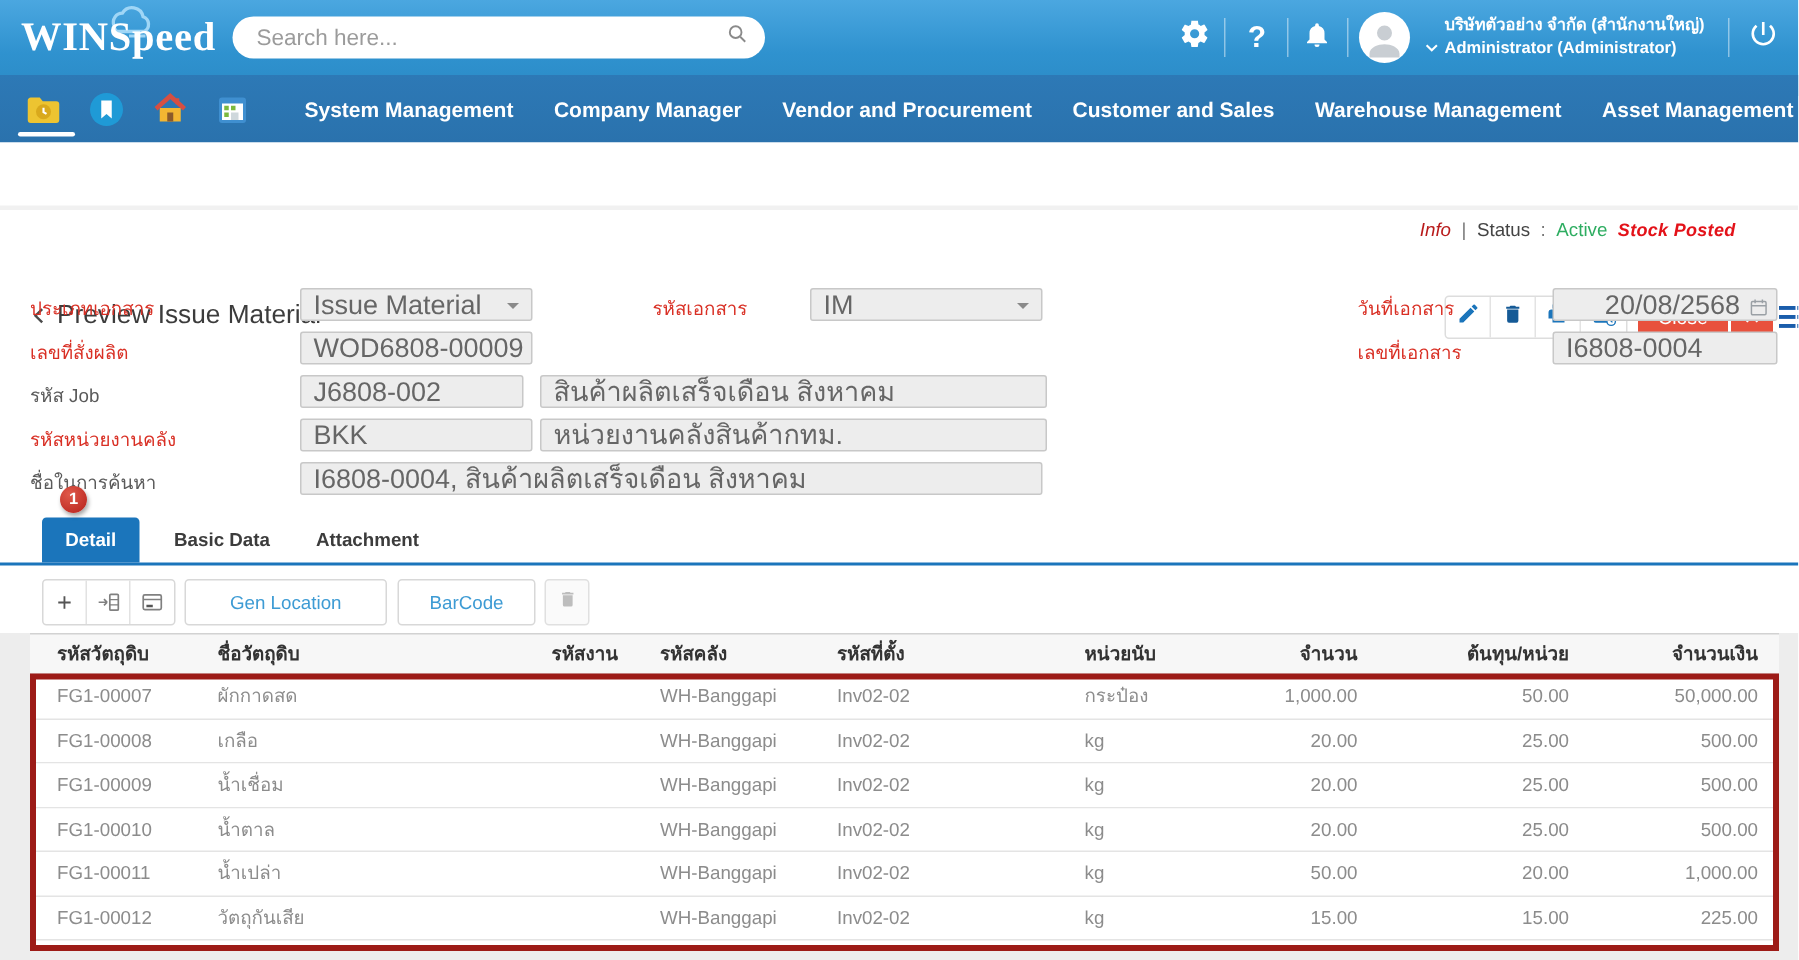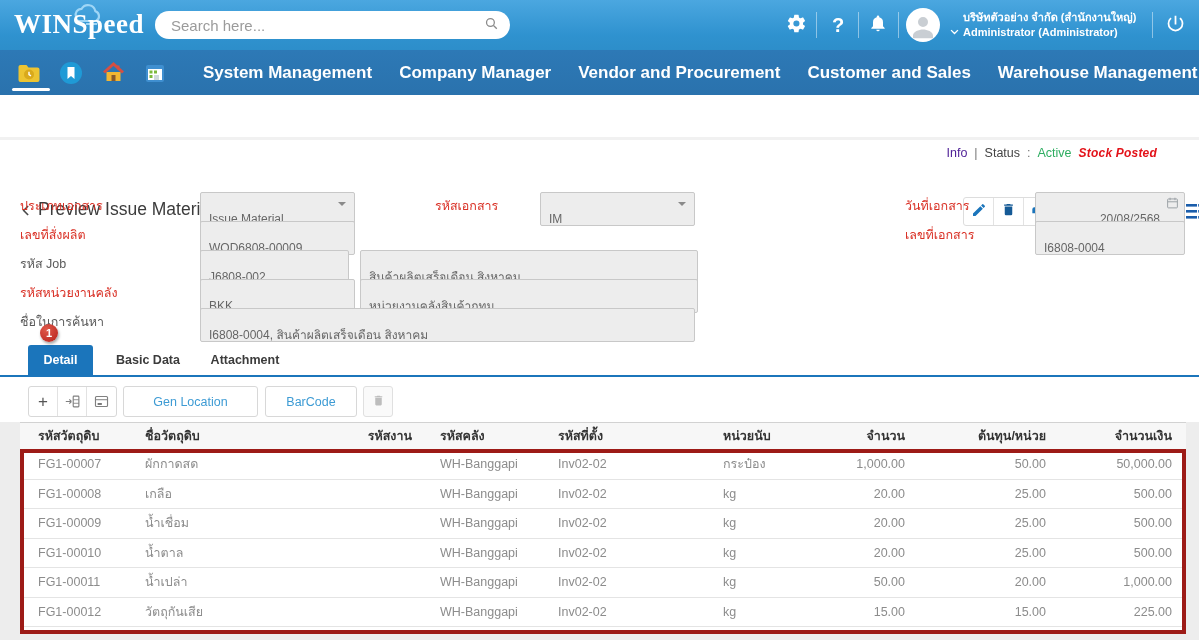--- a/index.html
+++ b/index.html
@@ -27,48 +27,48 @@
   .user-block{position:absolute;left:963px;top:10px;color:#fff;font-size:11px;font-weight:700;line-height:15px;}
 
   
   .navbar{position:absolute;left:0;top:50px;width:1199px;height:45px;
     background:linear-gradient(180deg,#2d79b6,#2a72ad);display:flex;align-items:center;}
   .nav-icons{display:flex;align-items:center;gap:16px;padding-left:16px;}
   .nav-ico{width:26px;height:26px;display:flex;align-items:center;justify-content:center;cursor:pointer;position:relative;}
   .nav-active-bar{position:absolute;left:12px;top:88px;width:38px;height:3px;background:#fff;border-radius:2px;}
   .nav-divider{width:1px;height:30px;background:rgba(255,255,255,.55);margin-left:16px;}
   .nav-menu{display:flex;align-items:center;margin-left:19px;}
-  .nav-item{color:#fff;font-size:17px;font-weight:700;margin-right:27px;cursor:pointer;white-space:nowrap;}
+  .nav-item{color:#fff;font-size:14px;font-weight:700;margin-right:27px;cursor:pointer;white-space:nowrap;}
 
   
   .titlebar{position:absolute;left:0;top:95px;width:1199px;height:45px;background:#fff;border-bottom:3px solid #f1f1f1;}
   .page-title{position:absolute;left:38px;top:104px;font-size:17.5px;color:#3c3c3c;}
   .back-ico{position:absolute;left:20px;top:108px;cursor:pointer;}
   .icon-group{position:absolute;left:963px;top:102px;display:flex;border:1px solid #ddd;border-radius:3px;background:#fff;height:29px;}
   .icon-btn{width:30px;height:27px;display:flex;align-items:center;justify-content:center;cursor:pointer;border-right:1px solid #e3e3e3;}
   .icon-btn:last-child{border-right:none;}
   .close-btn{position:absolute;left:1092px;top:101px;width:60px;height:30px;background:#e8513d;color:#fff;
     border:none;border-radius:4px 0 0 4px;font-size:13px;font-family:inherit;cursor:pointer;}
   .close-x{position:absolute;left:1154px;top:101px;width:28px;height:30px;background:#e8513d;color:#fff;
     border:none;border-radius:0 4px 4px 0;font-size:14px;font-weight:700;cursor:pointer;font-family:inherit;}
   .hamburger{position:absolute;left:1186px;top:108px;cursor:pointer;}
 
   
   .statusline{position:absolute;top:146px;right:42px;font-size:12.5px;display:flex;gap:7px;align-items:baseline;}
-  .st-info{color:#4c1d95;cursor:pointer;}
+  .st-info{color:#b91c1c;cursor:pointer;font-style:italic;}
   .st-sep,.st-colon{color:#777;}
   .st-label{color:#444;}
   .st-active{color:#2ead61;}
   .st-stamp{color:#e31219;font-weight:700;font-style:italic;font-size:12px;letter-spacing:.2px;}
 
   
   .f-label{position:absolute;font-size:12.5px;color:#5a5a5a;}
   .f-label.req{color:#d93025;}
   .f-field{position:absolute;height:22px;background:#ededed;border:1px solid #c8c8c8;border-radius:2px;
-    font-size:12px;color:#666;line-height:20px;padding:16px 8px;white-space:nowrap;overflow:hidden;}
+    font-size:18px;color:#666;line-height:20px;padding:0 8px;white-space:nowrap;overflow:hidden;}
   .f-field.dd::after{content:"";position:absolute;right:8px;top:9px;border:4px solid transparent;border-top-color:#8a8a8a;}
   .f-field .cal{position:absolute;right:5px;top:3px;}
   .f-field.date{text-align:right;padding-right:24px;}
 
   
   .tabs{position:absolute;left:0;top:345px;width:952px;height:32px;}
   .tab{position:absolute;top:0;height:30px;line-height:30px;font-size:12.5px;font-weight:700;color:#3c3c3c;
     text-align:center;cursor:pointer;}
   .tab.active{background:#1b75bb;color:#fff;border-radius:3px 3px 0 0;}
   .tab-underline{position:absolute;left:0;top:375px;width:1199px;height:2px;background:#1b75bb;}

